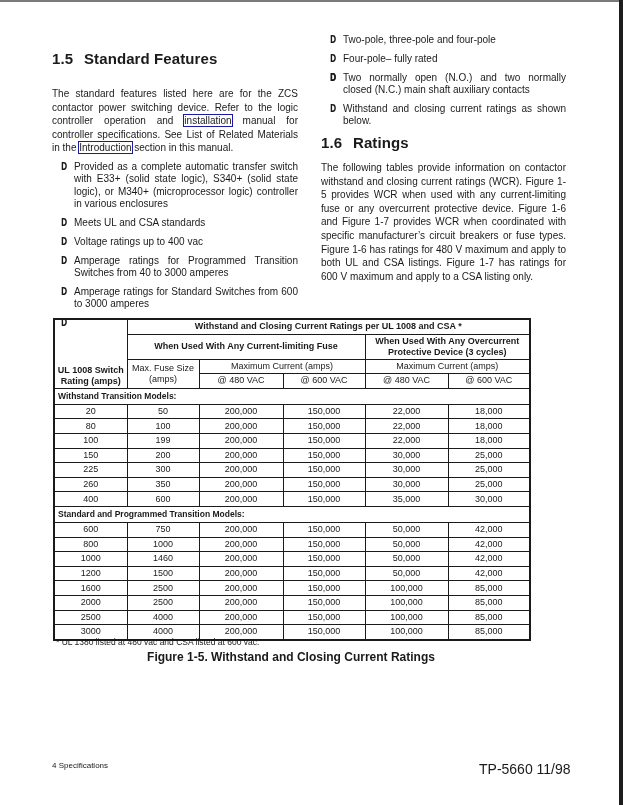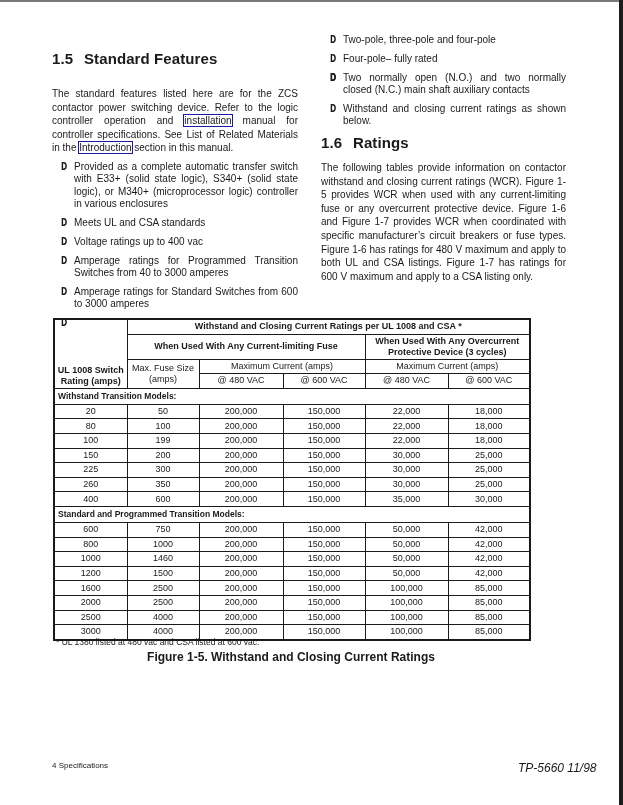--- a/index.html
+++ b/index.html
@@ -28,21 +28,21 @@
     border-collapse: collapse; font-size: 9px; table-layout: fixed;
   }
   table.rt td, table.rt th { border: 1px solid #1a1a1a; padding: 0; height: 13.6px; text-align: center; font-weight: normal; line-height: 11px; }
   table.rt th.b { font-weight: bold; }
   table.rt { border: 2px solid #1a1a1a; }
   table.rt td.group { text-align: left; font-weight: bold; font-size: 8.5px; padding-left: 3px; height: 15px; }
   .footnote { position: absolute; left: 56px; top: 637px; font-size: 8.5px; }
   .caption { position: absolute; left: 53px; top: 650px; width: 476px; text-align: center; font-size: 12px; font-weight: bold; }
 
   .footer-left { position: absolute; left: 52px; top: 761px; font-size: 8px; }
-  .footer-right { position: absolute; left: 518px; top: 761px; font-size: 12px; font-style: italic; }
+  .footer-right { position: absolute; left: 479px; top: 761px; font-size: 14px; }
 </style>
 </head>
 <body>
 
 <div class="topbar"></div>
 <div class="rightbar"></div>
 
 <div class="col-left">
   <h2 class="sec">
     <span class="num">1.5</span><span>Standard Features</span>

